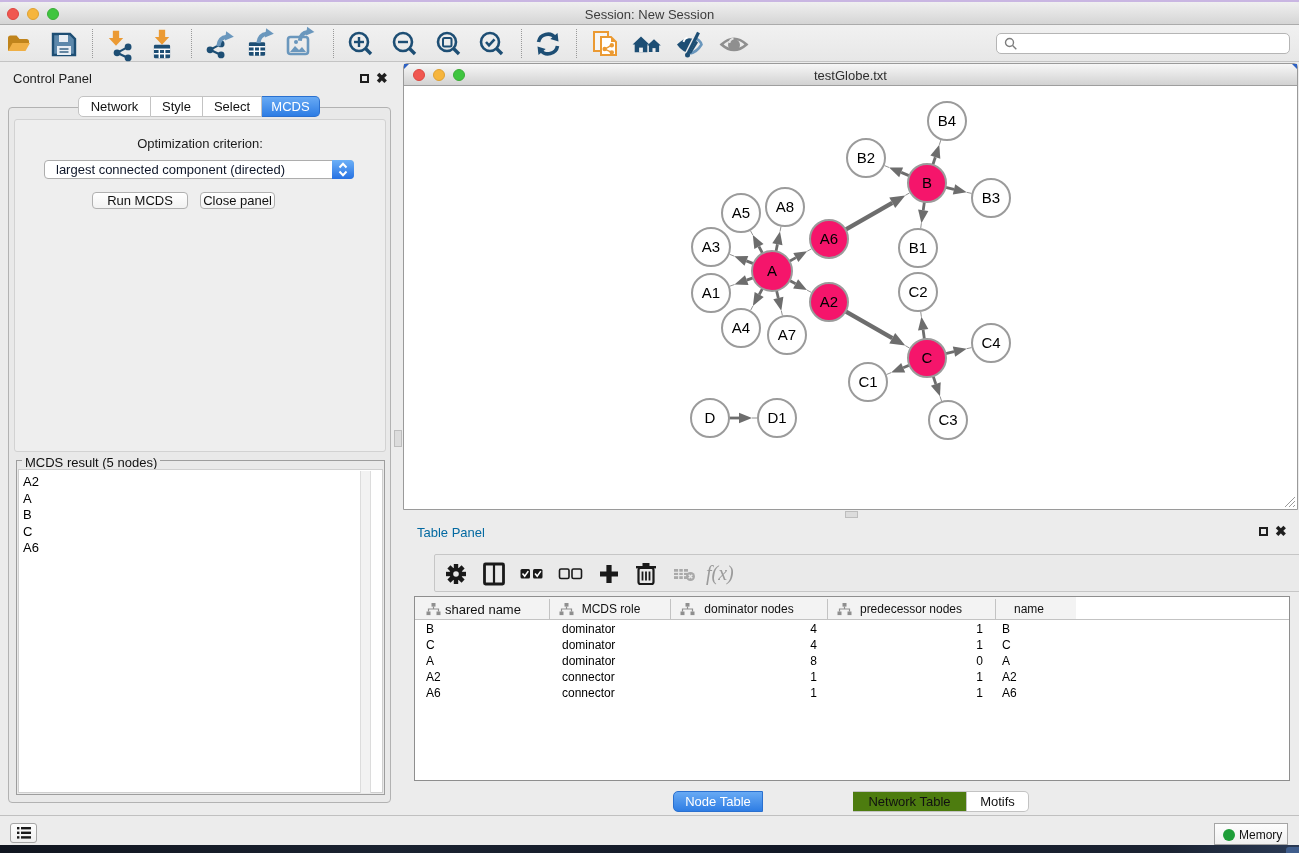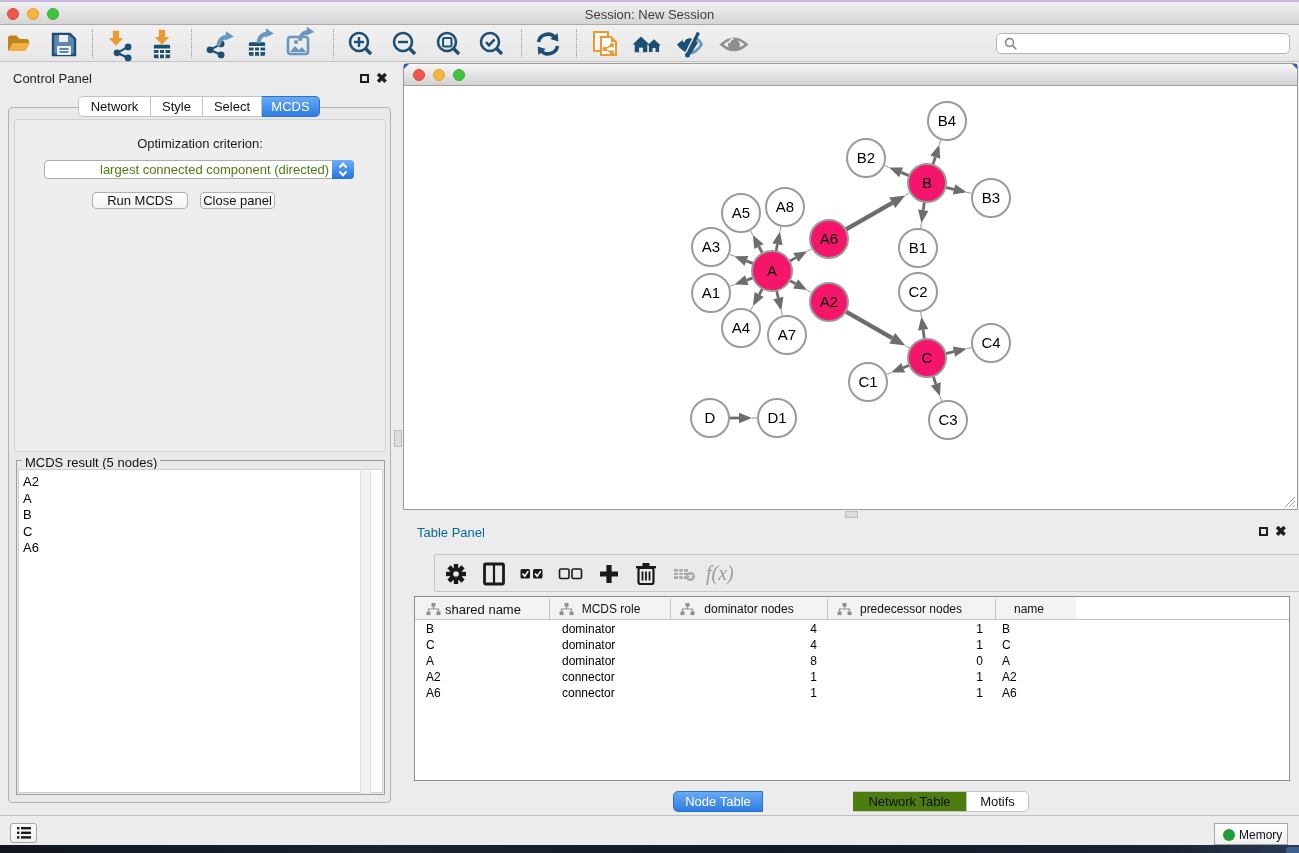--- a/index.html
+++ b/index.html
@@ -131,21 +131,21 @@
 
 <div class="abs" style="left:78px;top:96px;height:21px;display:flex;font-size:13px;">
   <div style="width:73px;background:#fff;border:1px solid #c3c3c3;border-radius:5px 0 0 5px;text-align:center;line-height:20px;color:#111;">Network</div>
   <div style="width:52px;background:#fff;border:1px solid #c3c3c3;border-left:none;text-align:center;line-height:20px;color:#111;">Style</div>
   <div style="width:59px;background:#fff;border:1px solid #c3c3c3;border-left:none;text-align:center;line-height:20px;color:#111;">Select</div>
   <div style="width:58px;background:linear-gradient(#68aaf4,#2e7de4);border:1px solid #2a70cf;border-left:none;border-radius:0 5px 5px 0;text-align:center;line-height:20px;color:#fff;">MCDS</div>
 </div>
 
 <div class="abs" style="left:0;top:136px;width:400px;text-align:center;font-size:13px;color:#1b1b1b;">Optimization criterion:</div>
 <div class="abs" style="left:44px;top:160px;width:310px;height:19px;background:#fff;border:1px solid #adadad;border-radius:4px;">
-  <div class="abs" style="left:11px;top:1px;font-size:13px;color:#4d7c0f;line-height:16px;margin-left:44px;">largest connected component (directed)</div>
+  <div class="abs" style="left:11px;top:1px;font-size:13px;color:#0f172a;line-height:16px;">largest connected component (directed)</div>
   <div class="abs" style="right:-1px;top:-1px;width:22px;height:19px;background:linear-gradient(#6cb0f7,#2671e2);border-radius:0 4px 4px 0;">
     <svg width="22" height="19" viewBox="0 0 22 19">
         <path d="M7.5 7.5 L11 3.8 L14.5 7.5" fill="none" stroke="#fff" stroke-width="2"></path>
         <path d="M7.5 11.5 L11 15.2 L14.5 11.5" fill="none" stroke="#fff" stroke-width="2"></path>
       </svg>
   </div>
 </div>
 <div class="abs" style="left:92px;top:192px;width:96px;height:17px;background:linear-gradient(#ffffff,#f2f2f2);border:1px solid #b0b0b0;border-radius:4px;text-align:center;font-size:13px;line-height:15px;color:#111;">Run MCDS</div>
 <div class="abs" style="left:200px;top:192px;width:75px;height:17px;background:linear-gradient(#ffffff,#f2f2f2);border:1px solid #b0b0b0;border-radius:4px;text-align:center;font-size:13px;line-height:15px;color:#111;">Close panel</div>
 
@@ -156,20 +156,21 @@
   <div class="abs" style="right:11px;top:1px;width:11px;height:322px;background:#f2f2f2;border-left:1px solid #dcdcdc;border-right:1px solid #dcdcdc;"></div>
 </div>
 
 <div class="abs" style="left:394px;top:430px;width:8px;height:17px;background:#dcdcdc;border:1px solid #bdbdbd;"></div>
 
 <div class="abs" style="left:403px;top:63px;width:895px;height:447px;background:#fff;border:1px solid #9a9a9a;border-radius:4px 4px 0 0;">
   <div class="abs" style="left:0;top:0;width:893px;height:22px;background:linear-gradient(#f7f7f7,#d2d2d2);border-bottom:1px solid #9e9e9e;border-radius:4px 4px 0 0;">
     <div class="abs" style="left:9px;top:5px;width:12px;height:12px;border-radius:50%;background:#f05750;border:1px solid #dd4740;"></div>
     <div class="abs" style="left:29px;top:5px;width:12px;height:12px;border-radius:50%;background:#f6b53d;border:1px solid #dfa132;"></div>
     <div class="abs" style="left:49px;top:5px;width:12px;height:12px;border-radius:50%;background:#3fc53f;border:1px solid #3bad38;"></div>
+    <div class="abs" style="left:0;top:4px;width:893px;text-align:center;font-size:13px;color:#2e2e2e;">testGlobe.txt</div>
     <svg class="abs" width="5" height="5" style="left:0;top:0;" viewBox="0 0 5 5">
         <path d="M0 0 L5 0 L0 5 Z" fill="#2f62c4"></path>
       </svg>
     <svg class="abs" width="5" height="5" style="right:0;top:0;" viewBox="0 0 5 5">
         <path d="M0 0 L5 0 L5 5 Z" fill="#2f62c4"></path>
       </svg>
   </div>
   <svg id="graph" class="abs" style="left:0;top:23px;" width="893" height="423" viewBox="0 0 893 423" font-family="Liberation Sans, sans-serif">
   <line x1="348.8" y1="148.0" x2="346.4" y2="143.6" stroke="#6d6d6d" stroke-width="1" opacity="0.75"></line>
       <line x1="359.5" y1="168.1" x2="354.9" y2="159.5" stroke="#6d6d6d" stroke-width="2.8"></line>

